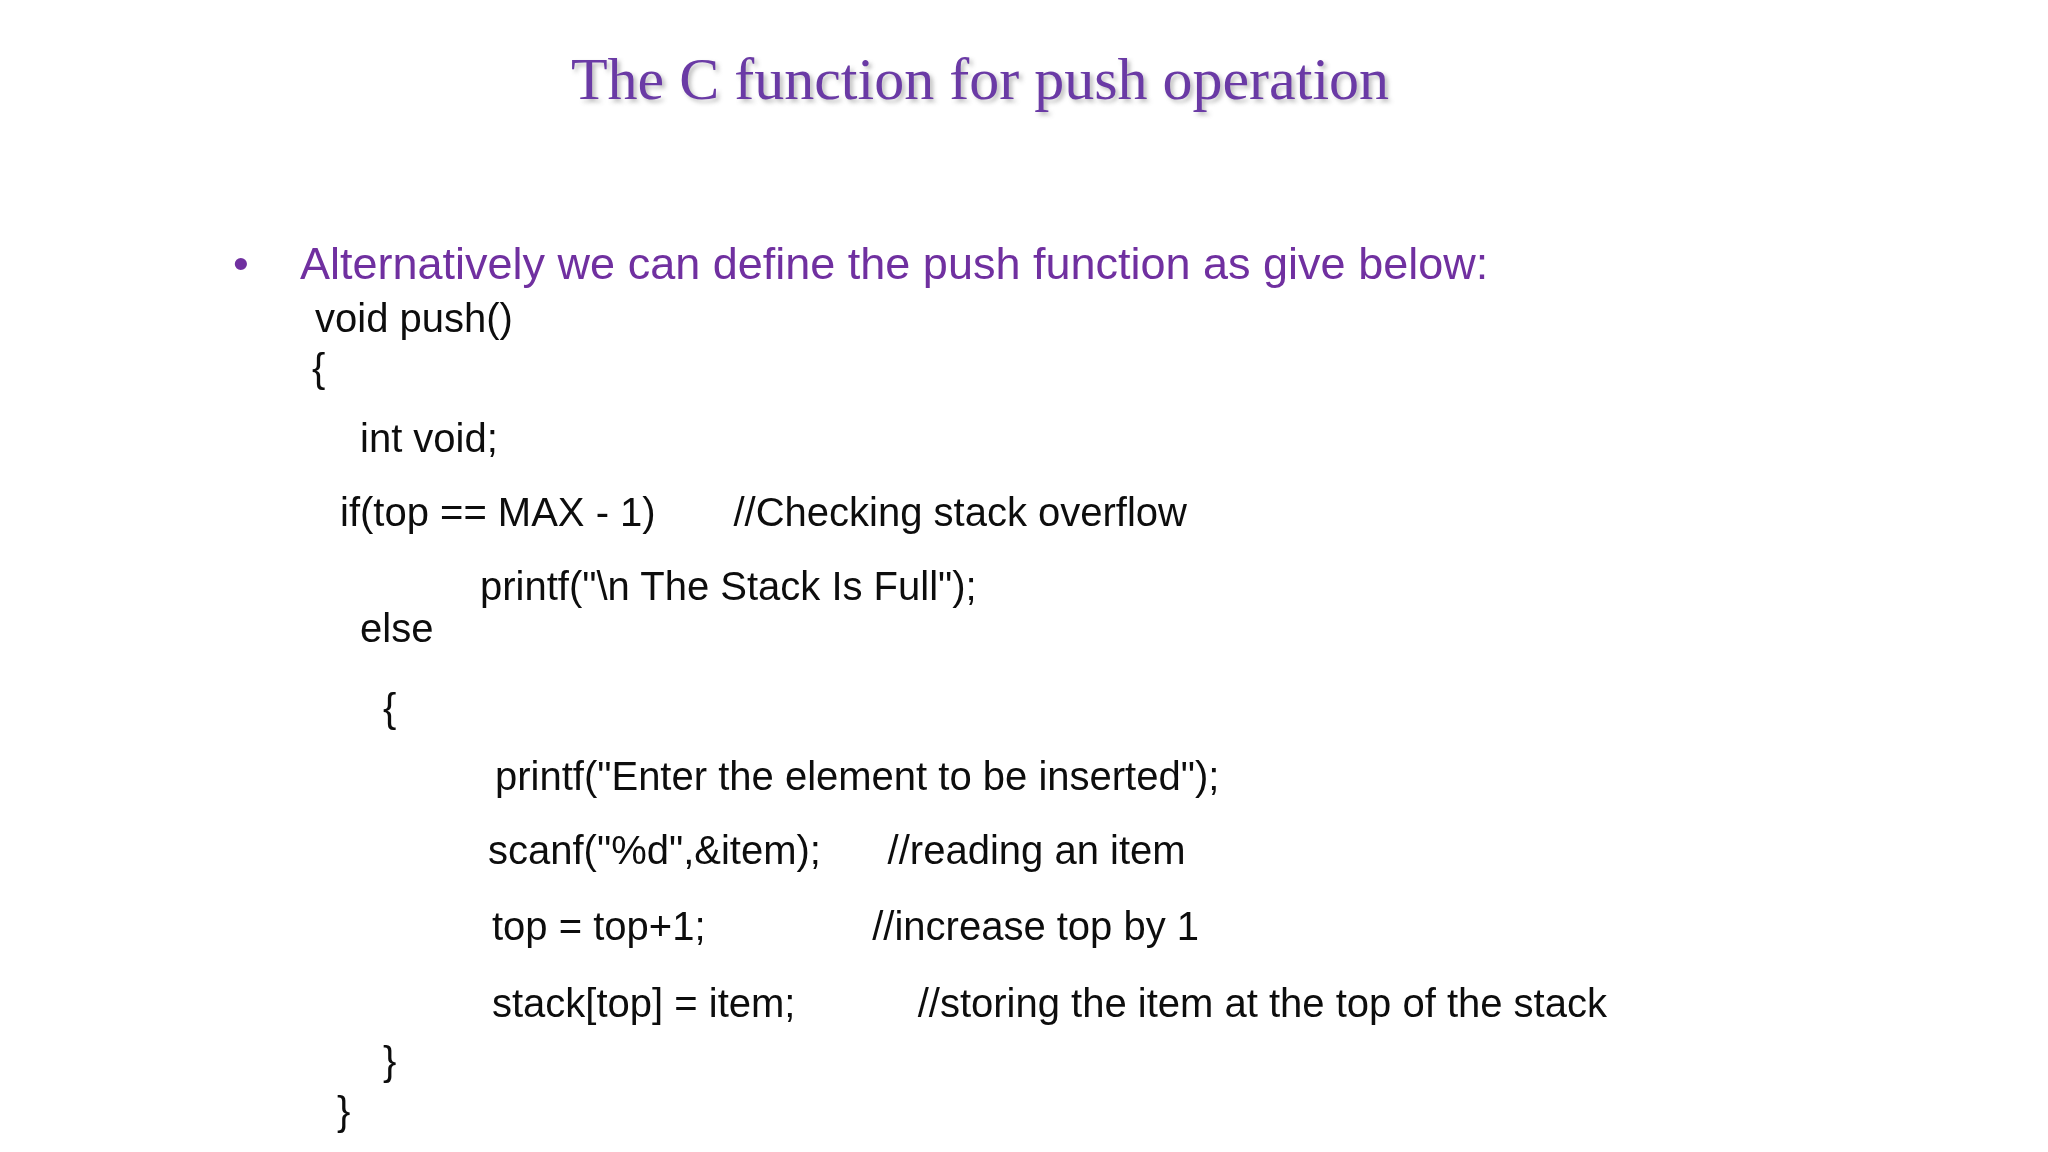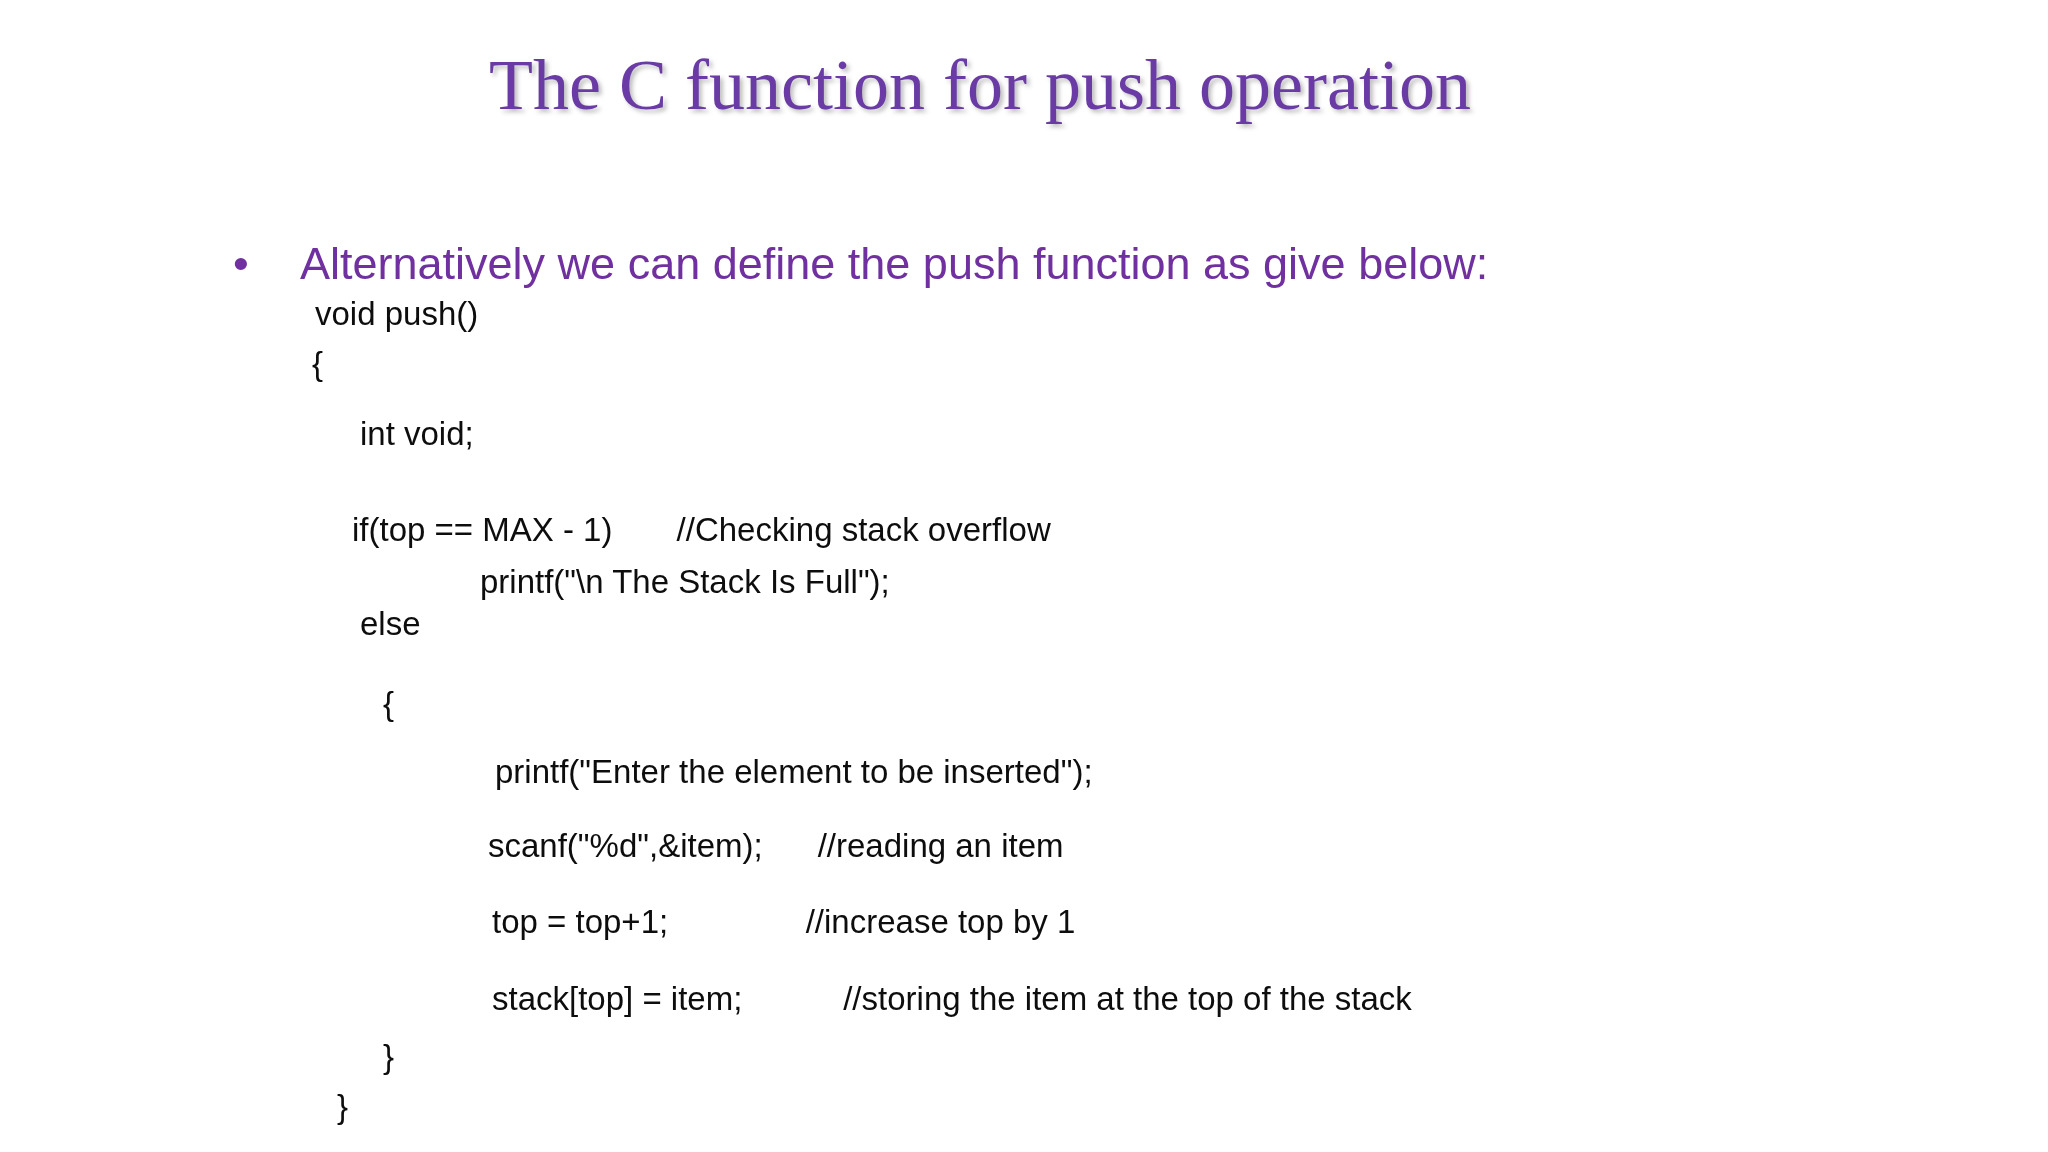--- a/index.html
+++ b/index.html
@@ -17,21 +17,21 @@
     font-family:"Liberation Sans", sans-serif;
   }
   .slide{position:absolute;inset:0;}
   .title{
     position:absolute;
     left:0; top:46px;
     width:1960px;
     text-align:center;
     font-family:"Liberation Serif", serif;
     font-weight:400;
-    font-size:72px;
+    font-size:60px;
     line-height:1.1;
     color:var(--title-color);
     text-shadow:3px 3px 4px rgba(110,110,110,0.45);
     letter-spacing:0px;
   }
   .bullet-row{
     position:absolute;
     left:233px; top:238px;
     display:flex;
     align-items:flex-start;
@@ -42,27 +42,27 @@
   .bullet-dot{
     width:22px;
     margin-right:45px;
     font-size:45px;
     line-height:1.15;
   }
   .code-line{
     position:absolute;
     white-space:pre;
     color:var(--code-color);
-    font-size:33px;
+    font-size:40px;
     line-height:1.2;
   }
   .l0{left:315px;  top:294px;}
   .l1{left:312px;  top:344px;}
   .l2{left:360px;  top:414px;}
-  .l3{left:352px;  top:488px;margin-top:22px;}
+  .l3{left:340px;  top:488px;}
   .l4{left:480px;  top:562px;}
   .l5{left:360px;  top:604px;}
   .l6{left:383px;  top:684px;}
   .l7{left:495px;  top:752px;}
   .l8{left:488px;  top:826px;}
   .l9{left:492px;  top:902px;}
   .l10{left:492px; top:979px;}
   .l11{left:383px; top:1037px;}
   .l12{left:337px; top:1087px;}
 </style>

